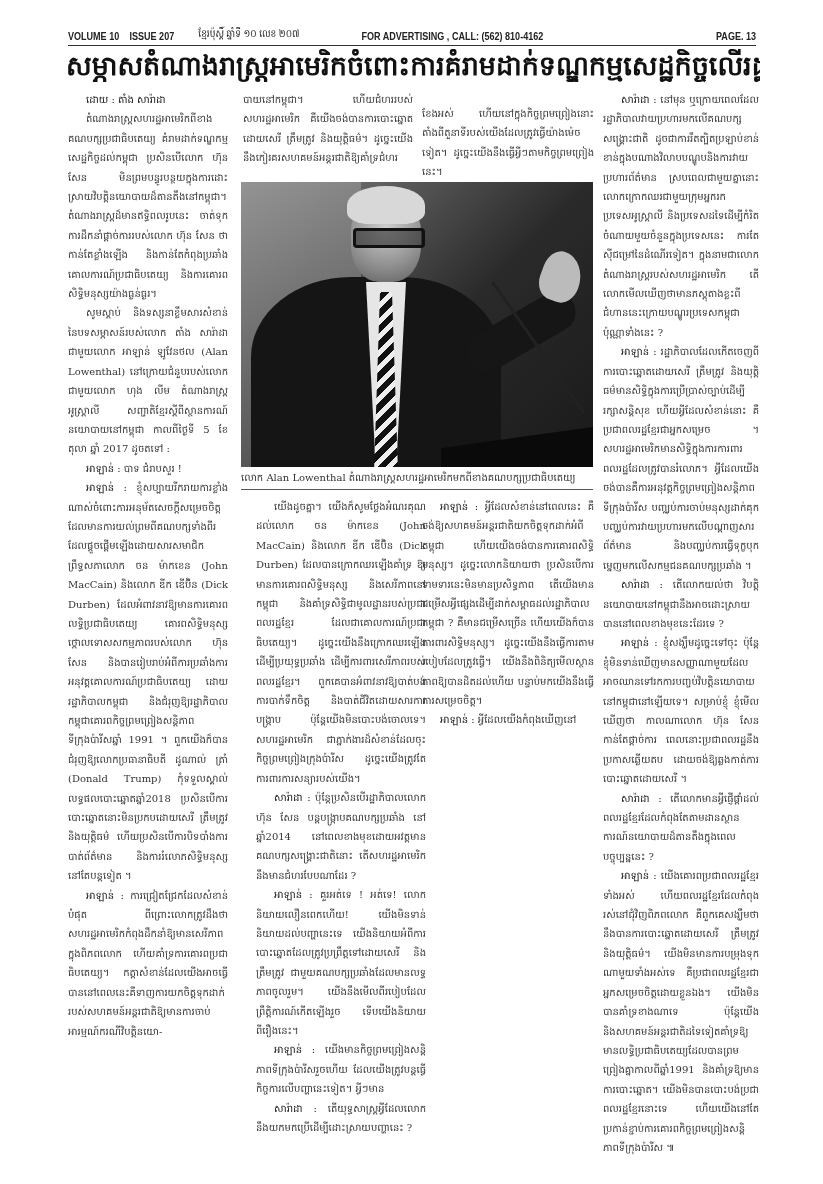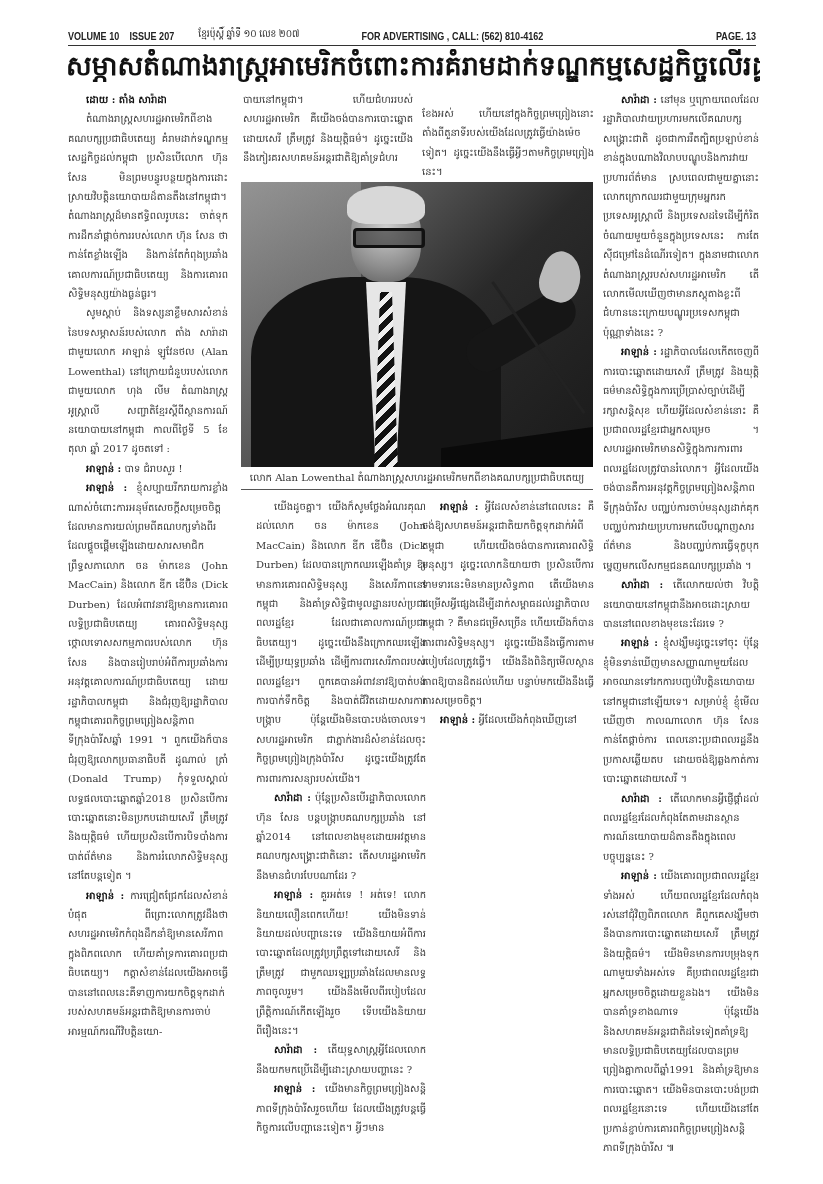--- a/index.html
+++ b/index.html
@@ -8,41 +8,41 @@
   .header span{white-space:nowrap;}
   .h-vol{margin-right:12px;}
   .h-issue{margin-right:28px;}
   .h-date{margin-right:72px;font-weight:normal;}
   .h-ad{flex:1;}
   .h-page{margin-right:0;}
   .headline{position:absolute;left:66px;top:49px;width:694px;height:34px;font-size:27px;font-weight:bold;line-height:34px;color:#111;white-space:nowrap;overflow:hidden;letter-spacing:0px;}
   .col{position:absolute;font-size:10px;line-height:19.4px;color:#333;text-align:justify;overflow:hidden;}
   .col p{margin:0;text-indent:18px;}
   .col p.noindent{text-indent:0;}
-  .sp{font-weight:bold;color:#111;}
-  .byline{font-weight:bold;font-size:10px;color:#111;margin-bottom:2px;text-indent:18px;}
+  .sp{font-weight:normal;color:#111;}
+  .byline{font-weight:normal;font-size:10px;color:#111;margin-bottom:2px;text-indent:18px;}
   #c1{left:68px;top:90px;width:160px;height:1094px;}
   #c2top{left:243px;top:90px;width:170px;height:78px;}
   #c3top{left:422px;top:104px;width:172px;height:78px;}
   #c2{left:256px;top:497px;width:170px;height:687px;}
   #c3{left:422px;top:497px;width:172px;height:687px;}
   #c4{left:603px;top:90px;width:156px;height:1094px;}
   .photo{position:absolute;left:241px;top:182px;width:352px;height:285px;background:linear-gradient(135deg,#8a8a8a 0%,#5a5a5a 25%,#2a2a2a 55%,#1a1a1a 100%);overflow:hidden;}
   .photo .bg-l{position:absolute;left:0;top:0;width:120px;height:285px;background:linear-gradient(180deg,#9a9a9a,#6a6a6a);opacity:.6;}
   .photo .head{position:absolute;left:110px;top:10px;width:70px;height:90px;border-radius:45% 45% 40% 40%;background:radial-gradient(circle at 50% 40%,#cfcfcf,#8f8f8f 60%,#5f5f5f);}
   .photo .hair{position:absolute;left:106px;top:4px;width:78px;height:38px;border-radius:50% 50% 30% 30%;background:#d8d8d8;}
   .photo .glasses{position:absolute;left:112px;top:46px;width:66px;height:14px;border:3px solid #111;border-radius:4px;background:rgba(40,40,40,.6);}
   .photo .body{position:absolute;left:10px;top:95px;width:250px;height:200px;background:#151515;border-radius:40% 40% 0 0;}
   .photo .shirt{position:absolute;left:120px;top:100px;width:50px;height:190px;background:#e6e6e6;clip-path:polygon(10% 0,90% 0,70% 100%,30% 100%);}
   .photo .tie{position:absolute;left:133px;top:110px;width:24px;height:180px;background:repeating-linear-gradient(135deg,#eee 0 5px,#111 5px 11px);clip-path:polygon(25% 0,75% 0,100% 100%,0 100%);}
   .photo .arm{position:absolute;left:220px;top:130px;width:120px;height:40px;background:#161616;transform:rotate(-30deg);border-radius:20px;}
   .photo .hand{position:absolute;left:300px;top:70px;width:40px;height:50px;background:#bbb;border-radius:40% 60% 40% 40%;transform:rotate(20deg);}
   .photo .mic{position:absolute;left:250px;top:100px;width:3px;height:160px;background:#222;transform:rotate(-35deg);transform-origin:top;}
   .photo .podium{position:absolute;left:200px;top:255px;width:160px;height:40px;background:#0a0a0a;transform:skewY(-8deg);}
-  .caption{position:absolute;left:241px;top:471px;width:352px;font-size:10px;color:#333;text-align:center;border-bottom:1px solid #555;padding-bottom:3px;white-space:nowrap;overflow:hidden;}
+  .caption{position:absolute;left:241px;top:471px;width:352px;font-size:10px;color:#333;text-align:left;border-bottom:1px solid #555;padding-bottom:3px;white-space:nowrap;overflow:hidden;}
 </style>
 </head>
 <body>
 
 <div class="header">
   <span class="h-vol">VOLUME 10</span>
   <span class="h-issue">ISSUE 207</span>
   <span class="h-date">ខ្មែរប៉ុស្តិ៍ ឆ្នាំទី ១០ លេខ ២០៧</span>
   <span class="h-ad">FOR ADVERTISING ,  CALL: (562) 810-4162</span>
   <span class="h-page">PAGE. 13</span>
@@ -76,23 +76,23 @@
   <div class="hair"></div>
   <div class="glasses"></div>
   <div class="mic"></div>
   <div class="podium"></div>
 </div>
 <div class="caption">លោក Alan Lowenthal តំណាងរាស្ត្រសហរដ្ឋអាមេរិកមកពីខាងគណបក្សប្រជាធិបតេយ្យ</div>
 
 <div class="col" id="c2">
     <p><span>យើងដូចគ្នា។ យើងក៏សូមថ្លែងអំណរគុណដល់លោក ចន ម៉ាកខេន (John MacCain) និងលោក ឌីក ឌើប៊ិន (Dick Durben) ដែលបានក្រោកឈរឡើងគាំទ្រ ឱ្យមានការគោរពសិទ្ធិមនុស្ស និងសេរីភាពនៅកម្ពុជា និងគាំទ្រសិទ្ធិជាមូលដ្ឋានរបស់ប្រជាពលរដ្ឋខ្មែរ ដែលជាគោលការណ៍ប្រជាធិបតេយ្យ។ ដូច្នេះយើងនឹងក្រោកឈរឡើងដើម្បីប្រយុទ្ធប្រឆាំង ដើម្បីការពារសេរីភាពរបស់ពលរដ្ឋខ្មែរ។ ពួកគេបានអំពាវនាវឱ្យបាត់បង់ ការបាក់ទឹកចិត្ត និងបាត់ជីវិតដោយសារការបង្ក្រាប ប៉ុន្តែយើងមិនបោះបង់ចោលទេ។ សហរដ្ឋអាមេរិក ជាភ្នាក់ងារដ៏សំខាន់ដែលចុះកិច្ចព្រមព្រៀងក្រុងប៉ារីស ដូច្នេះយើងត្រូវតែការពារការសន្យារបស់យើង។</span></p>
     <p><span class="sp">សារ៉ាដា :</span> <span>ប៉ុន្តែប្រសិនបើរដ្ឋាភិបាលលោក ហ៊ុន សែន បន្តបង្ក្រាបគណបក្សប្រឆាំង នៅឆ្នាំ2014 នៅពេលខាងមុខដោយអវត្តមានគណបក្សសង្គ្រោះជាតិនោះ តើសហរដ្ឋអាមេរិកនឹងមានជំហរបែបណាដែរ ?</span></p>
-    <p><span class="sp">អាឡាន់ :</span> <span>គួរអត់ទេ ! អត់ទេ! លោកនិយាយលឿនពេកហើយ! យើងមិនទាន់និយាយដល់បញ្ហានេះទេ យើងនិយាយអំពីការបោះឆ្នោតដែលត្រូវប្រព្រឹត្តទៅដោយសេរី និងត្រឹមត្រូវ ជាមួកឈរឡ្សប្រឆាំងដែលមានលទ្ធភាពចូលរួម។ យើងនឹងមើលពីរបៀបដែលព្រឹត្តិការណ៍កើតឡើងរួច ទើបយើងនិយាយពីរឿងនេះ។</span></p>
+    <p><span class="sp">អាឡាន់ :</span> <span>គួរអត់ទេ ! អត់ទេ! លោកនិយាយលឿនពេកហើយ! យើងមិនទាន់និយាយដល់បញ្ហានេះទេ យើងនិយាយអំពីការបោះឆ្នោតដែលត្រូវប្រព្រឹត្តទៅដោយសេរី និងត្រឹមត្រូវ ជាមួយគណបក្សប្រឆាំងដែលមានលទ្ធភាពចូលរួម។ យើងនឹងមើលពីរបៀបដែលព្រឹត្តិការណ៍កើតឡើងរួច ទើបយើងនិយាយពីរឿងនេះ។</span></p>
+    <p><span class="sp">អាឡាន់ :</span> <span>យើងមានកិច្ចព្រមព្រៀងសន្តិភាពទីក្រុងប៉ារីសរួចហើយ ដែលយើងត្រូវបន្តធ្វើកិច្ចការលើបញ្ហានេះទៀត។ អ្វីៗមាន</span></p>
     <p><span class="sp">សារ៉ាដា :</span> <span>តើយុទ្ធសាស្ត្រអ្វីដែលលោកនឹងយកមកប្រើដើម្បីដោះស្រាយបញ្ហានេះ ?</span></p>
-    <p><span class="sp">អាឡាន់ :</span> <span>យើងមានកិច្ចព្រមព្រៀងសន្តិភាពទីក្រុងប៉ារីសរួចហើយ ដែលយើងត្រូវបន្តធ្វើកិច្ចការលើបញ្ហានេះទៀត។ អ្វីៗមាន</span></p>
   </div>
 <div class="col" id="c3">
     <p><span class="sp">អាឡាន់ :</span> <span>អ្វីដែលសំខាន់នៅពេលនេះ គឺចង់ឱ្យសហគមន៍អន្តរជាតិយកចិត្តទុកដាក់អំពីកម្ពុជា ហើយយើងចង់បានការគោរពសិទ្ធិមនុស្ស។ ដូច្នេះលោកនិយាយថា ប្រសិនបើការទាមទារនេះមិនមានប្រសិទ្ធភាព តើយើងមានជម្រើសអ្វីផ្សេងដើម្បីដាក់សម្ពាធដល់រដ្ឋាភិបាលកម្ពុជា ? គឺមានជម្រើសច្រើន ហើយយើងក៏បានការពារសិទ្ធិមនុស្ស។ ដូច្នេះយើងនឹងធ្វើការតាមរបៀបដែលត្រូវធ្វើ។ យើងនឹងពិនិត្យមើលស្ថានភាពឱ្យបានដិតដល់ហើយ បន្ទាប់មកយើងនឹងធ្វើការសម្រេចចិត្ត។</span></p>
     <p><span class="sp">អាឡាន់ :</span> <span>អ្វីដែលយើងកំពុងឃើញនៅ</span></p>
   </div>
 <div class="col" id="c4">
     <p><span class="sp">សារ៉ាដា :</span> <span>នៅមុន ឬក្រោយពេលដែលរដ្ឋាភិបាលវាយប្រហារមកលើគណបក្សសង្គ្រោះជាតិ ដូចជាការរឹតត្បិតប្រឡាប់ខាន់ខាន់ក្នុងបណាងវិលាបបណ្ឌូបនិងការវាយប្រហារព័ត៌មាន ស្របពេលជាមួយគ្នានោះលោកក្រោកឈរជាមួយក្រុមអ្នករកប្រទេសអូស្ត្រាលី និងប្រទេសដទៃដើម្បីកំរិតចំណាយមួយចំនួនក្នុងប្រទេសនេះ ការតែស៊ីជម្រៅនៃដំណើរទៀត។ ក្នុងនាមជាលោកតំណាងរាស្ត្ររបស់សហរដ្ឋអាមេរិក តើលោកមើលឃើញថាមានភស្តុតាងខ្លះពីជំហាននេះក្រោយបណ្ឌូរប្រទេសកម្ពុជាប៉ុណ្ណាទាំងនេះ ?</span></p>
     <p><span class="sp">អាឡាន់ :</span> <span>រដ្ឋាភិបាលដែលកើតចេញពីការបោះឆ្នោតដោយសេរី ត្រឹមត្រូវ និងយុត្តិធម៌មានសិទ្ធិក្នុងការប្រើប្រាស់ច្បាប់ដើម្បីរក្សាសន្តិសុខ ហើយអ្វីដែលសំខាន់នោះ គឺប្រជាពលរដ្ឋខ្មែរជាអ្នកសម្រេច ។ សហរដ្ឋអាមេរិកមានសិទ្ធិក្នុងការការពារពលរដ្ឋដែលត្រូវបានរំលោភ។ អ្វីដែលយើងចង់បានគឺការអនុវត្តកិច្ចព្រមព្រៀងសន្តិភាពទីក្រុងប៉ារីស បញ្ឈប់ការចាប់មនុស្សដាក់គុក បញ្ឈប់ការវាយប្រហារមកលើបណ្តាញសារព័ត៌មាន និងបញ្ឈប់ការធ្វើទុក្ខបុកម្នេញមកលើសកម្មជនគណបក្សប្រឆាំង ។</span></p>
     <p><span class="sp">សារ៉ាដា :</span> <span>តើលោកយល់ថា វិបត្តិនយោបាយនៅកម្ពុជានឹងអាចដោះស្រាយបាននៅពេលខាងមុខនេះដែរទេ ?</span></p>
     <p><span class="sp">អាឡាន់ :</span> <span>ខ្ញុំសង្ឃឹមដូច្នេះទៅចុះ ប៉ុន្តែខ្ញុំមិនទាន់ឃើញមានសញ្ញាណាមួយដែលអាចឈានទៅរកការបញ្ចប់វិបត្តិនយោបាយនៅកម្ពុជានៅឡើយទេ។ សម្រាប់ខ្ញុំ ខ្ញុំមើលឃើញថា កាលណាលោក ហ៊ុន សែន កាន់តែផ្តាច់ការ ពេលនោះប្រជាពលរដ្ឋនឹងប្រកាសឆ្លើយតប ដោយចង់ឱ្យឆ្លងកាត់ការបោះឆ្នោតដោយសេរី ។</span></p>

